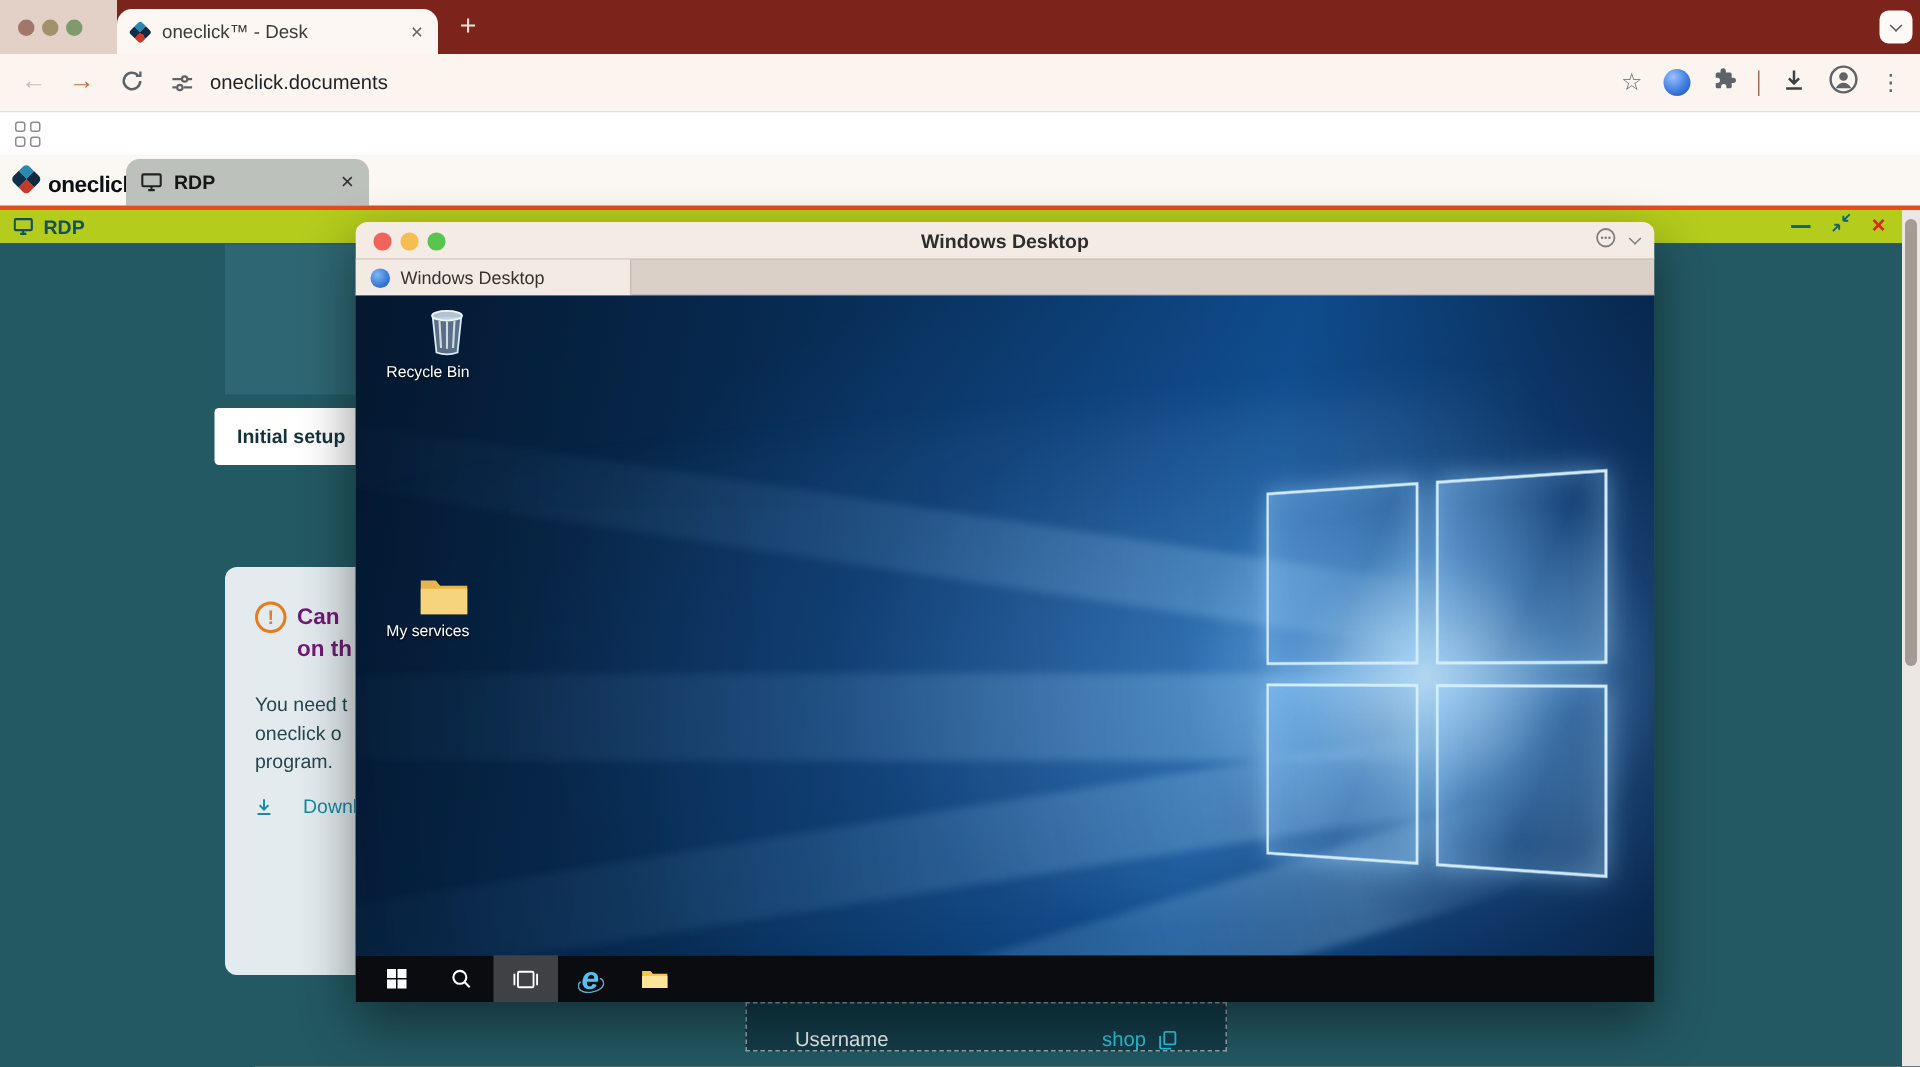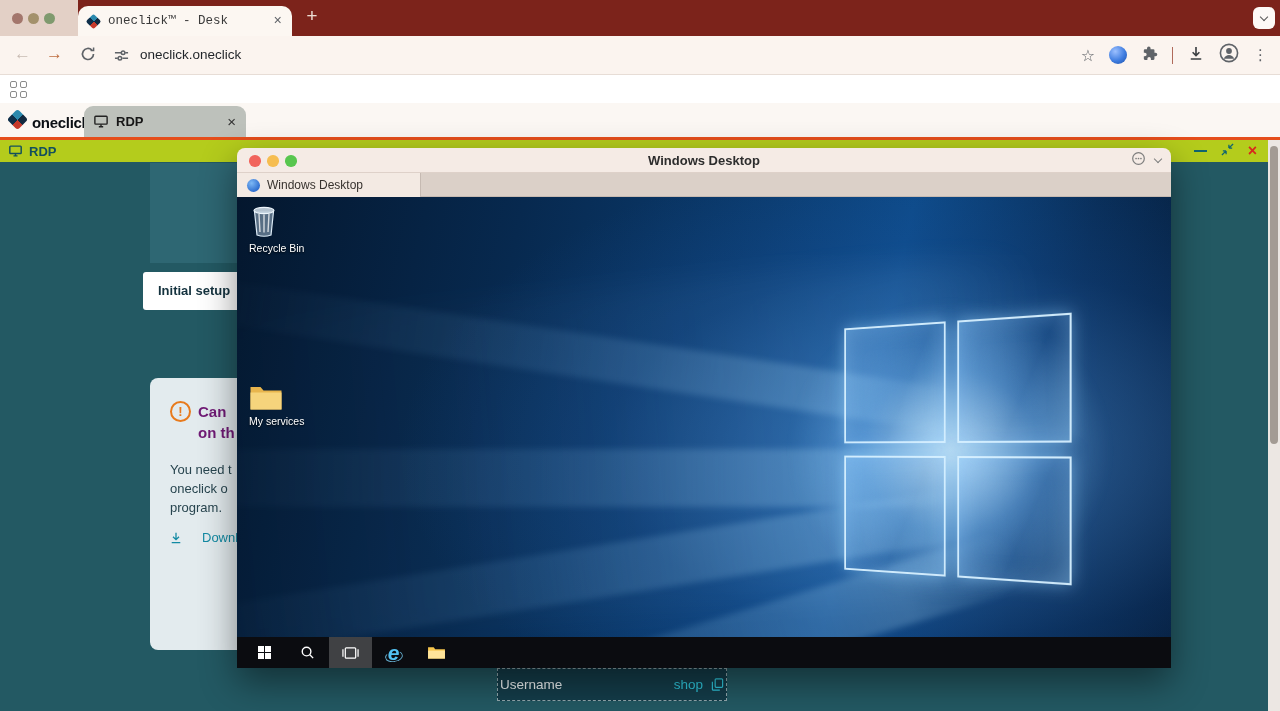--- a/index.html
+++ b/index.html
@@ -1,21 +1,21 @@
 <!DOCTYPE html>
 <html><head>
 <meta charset="utf-8">
 <style>
   * { margin:0; padding:0; box-sizing:border-box; }
   body { font-family:"Liberation Sans","DejaVu Sans",sans-serif; background:#222; }
   .screen { position:relative; width:1280px; height:711px; overflow:hidden; background:#fff; }
 
   
   .tabstrip { position:absolute; top:0; left:0; width:1280px; height:39px;
-    background:linear-gradient(to right,#e3d0c6 0,#e3d0c6 78px,#7c231b 78px);font-family:Liberation Mono, monospace; }
+    background:linear-gradient(to right,#e3d0c6 0,#e3d0c6 78px,#7c231b 78px); }
   .tl { position:absolute; top:13px; width:11px; height:11px; border-radius:50%; }
   .btab { position:absolute; left:78px; top:6px; width:214px; height:30px; background:#fcf7f2;
     border-radius:10px 10px 0 0; display:flex; align-items:center; padding:0 10px; }
   .favicon { width:11px; height:11px; transform:rotate(45deg); border-radius:2px; margin-right:9px; flex:none;
     background:conic-gradient(#12293f 0 25%,#c63a2c 25% 50%,#0e2f4a 50% 75%,#2b89ad 75%); }
   .btab-title { font-size:12.5px; color:#3a3a3a; flex:1; white-space:nowrap; overflow:hidden; }
   .btab-close { color:#5f6368; font-size:14px; margin-left:6px; }
   .newtab { position:absolute; left:300px; top:6px; width:24px; height:24px; color:#ecdcd3;
     font-size:19px; text-align:center; line-height:23px; }
   .tabsearch { position:absolute; right:5px; top:7px; width:22px; height:22px; background:#fdf9f6;
@@ -84,28 +84,28 @@
   .card { position:absolute; left:150px; top:216px; width:87px; height:272px; background:#e3ebee;
     border-radius:8px 0 0 8px; overflow:hidden; }
   .warnrow { position:absolute; left:20px; top:23px; display:flex; gap:7px; }
   .warnicon { flex:none; width:21px; height:21px; border:2.2px solid #e87a1c; border-radius:50%;
     color:#e87a1c; font-weight:700; font-size:13px; display:flex; align-items:center; justify-content:center; }
   .warnheading div { font-size:15px; font-weight:700; color:#701a75; line-height:21px; white-space:nowrap; }
   .cardbody { position:absolute; left:20px; top:82px; }
   .cardbody div { font-size:13px; color:#28454f; line-height:19px; white-space:nowrap; }
   .cardlink { position:absolute; left:20px; top:152px; display:flex; align-items:center; gap:20px;
     color:#128aa3; font-size:13px; white-space:nowrap; }
-  .credbar { position:absolute; left:497px; top:506px; width:230px; height:33px; background:#143d4a;
-    border:1.3px dashed #93a9ae; display:flex; align-items:center; padding:0 2px; }
+  .credbar { position:absolute; left:497px; top:506px; width:321px; height:33px; background:#143d4a;
+    border:1.3px dashed #93a9ae; display:flex; align-items:flex-end; padding:0 32px; }
   .cred-label { font-size:13.5px; color:#ecf2f3; }
   .cred-value { margin-left:auto; font-size:13.5px; color:#2fc6dc; }
   .credbar svg { margin-left:8px; }
 
   
-  .rwin { position:absolute; left:237px; top:148px; width:934px; height:520px;
+  .rwin { position:absolute; left:237px; top:148px; width:866px; height:520px;
     border-radius:8px 8px 0 0; box-shadow:0 14px 36px rgba(0,0,0,.45); overflow:hidden; }
   .rtitle { position:relative; height:25px; background:#f5ebe5; border-bottom:1px solid #ded1c9; }
   .dot { position:absolute; top:7px; width:11.5px; height:11.5px; border-radius:50%; }
   .dot.red { left:12px; background:#f1645c; }
   .dot.yellow { left:30px; background:#f6bd50; }
   .dot.green { left:48px; background:#58c64e; }
   .rtitle-text { position:absolute; left:0; right:0; top:0; text-align:center; line-height:25px;
     font-size:13px; font-weight:700; color:#2d2d2d; }
   .rtitle-right { position:absolute; right:10px; top:0; height:25px; display:flex; align-items:center;
     gap:9px; color:#7e7e7e; }
@@ -127,21 +127,21 @@
     filter:blur(4px);
     background:radial-gradient(closest-side, rgba(210,240,255,.85), rgba(140,205,255,.30) 55%, rgba(120,190,255,0)); }
   .wlogo { position:absolute; left:588px; top:124px; width:252px; height:256px; display:grid;
     grid-template-columns:1fr 1fr; grid-template-rows:1fr 1fr; gap:13px;
     transform:perspective(900px) rotateY(-26deg); }
   .pane { border:2px solid rgba(215,240,255,.95);
     background:linear-gradient(115deg, rgba(140,200,255,.35), rgba(40,100,180,.10) 60%, rgba(160,215,255,.28));
     box-shadow:0 0 16px rgba(150,210,255,.5), inset 0 0 22px rgba(150,210,255,.28); }
 
   
-  .tile { position:absolute; left:12px; width:64px; display:flex; flex-direction:column; align-items:flex-start; }
+  .tile { position:absolute; left:12px; width:64px; display:flex; flex-direction:column; align-items:flex-end; }
   .tlabel { margin-top:4px; font-size:10.5px; color:#fff; text-align:center; line-height:12px;
     text-shadow:0 1px 2px rgba(0,0,0,.85); max-width:58px; }
   .chrome-icon { position:relative; width:34px; height:34px; border-radius:50%;
     background:conic-gradient(from 30deg,#fbbc05 0 120deg,#34a853 0 240deg,#ea4335 0 360deg); }
   .chrome-icon::before { content:""; position:absolute; inset:8px; background:#fff; border-radius:50%; }
   .chrome-icon::after { content:""; position:absolute; inset:11px; background:#4285f4; border-radius:50%; }
   .sc { position:absolute; left:-2px; bottom:-2px; width:11px; height:11px; background:#fff;
     border-radius:2px; display:flex; align-items:center; justify-content:center; z-index:2; }
 
   
@@ -192,21 +192,21 @@
           <path d="M13.6 1.6v3h-3" stroke-width="1.5"></path>
       </svg>
     </span>
     <span class="siteinfo">
       <svg width="15" height="15" viewBox="0 0 16 16" fill="none" stroke="#5f6368" stroke-width="1.6">
         <path d="M1 5h6.5M12 5h3M1 11h3M9 11h6"></path>
         <circle cx="9.7" cy="5" r="1.9"></circle>
           <circle cx="6.3" cy="11" r="1.9"></circle>
       </svg>
     </span>
-    <span class="url">oneclick.oneclick</span>
+    <span class="url">oneclick.documents</span>
     <div class="nav-right">
       <span class="star">☆</span>
       <span class="bluedot"></span>
       <span>
         <svg width="17" height="17" viewBox="0 0 24 24" fill="#5f6368">
           <path d="M11 2a2.5 2.5 0 0 0-2.5 2.5V6H5.5A1.5 1.5 0 0 0 4 7.5V11h1.5a2.5 2.5 0 1 1 0 5H4v3.5A1.5 1.5 0 0 0 5.5 21H9v-1.5a2.5 2.5 0 1 1 5 0V21h3.5a1.5 1.5 0 0 0 1.5-1.5V16h1.5a2.5 2.5 0 1 0 0-5H19V7.5A1.5 1.5 0 0 0 17.5 6h-4V4.5A2.5 2.5 0 0 0 11 2z"></path>
         </svg>
       </span>
       <span class="vsep"></span>
       <span>

